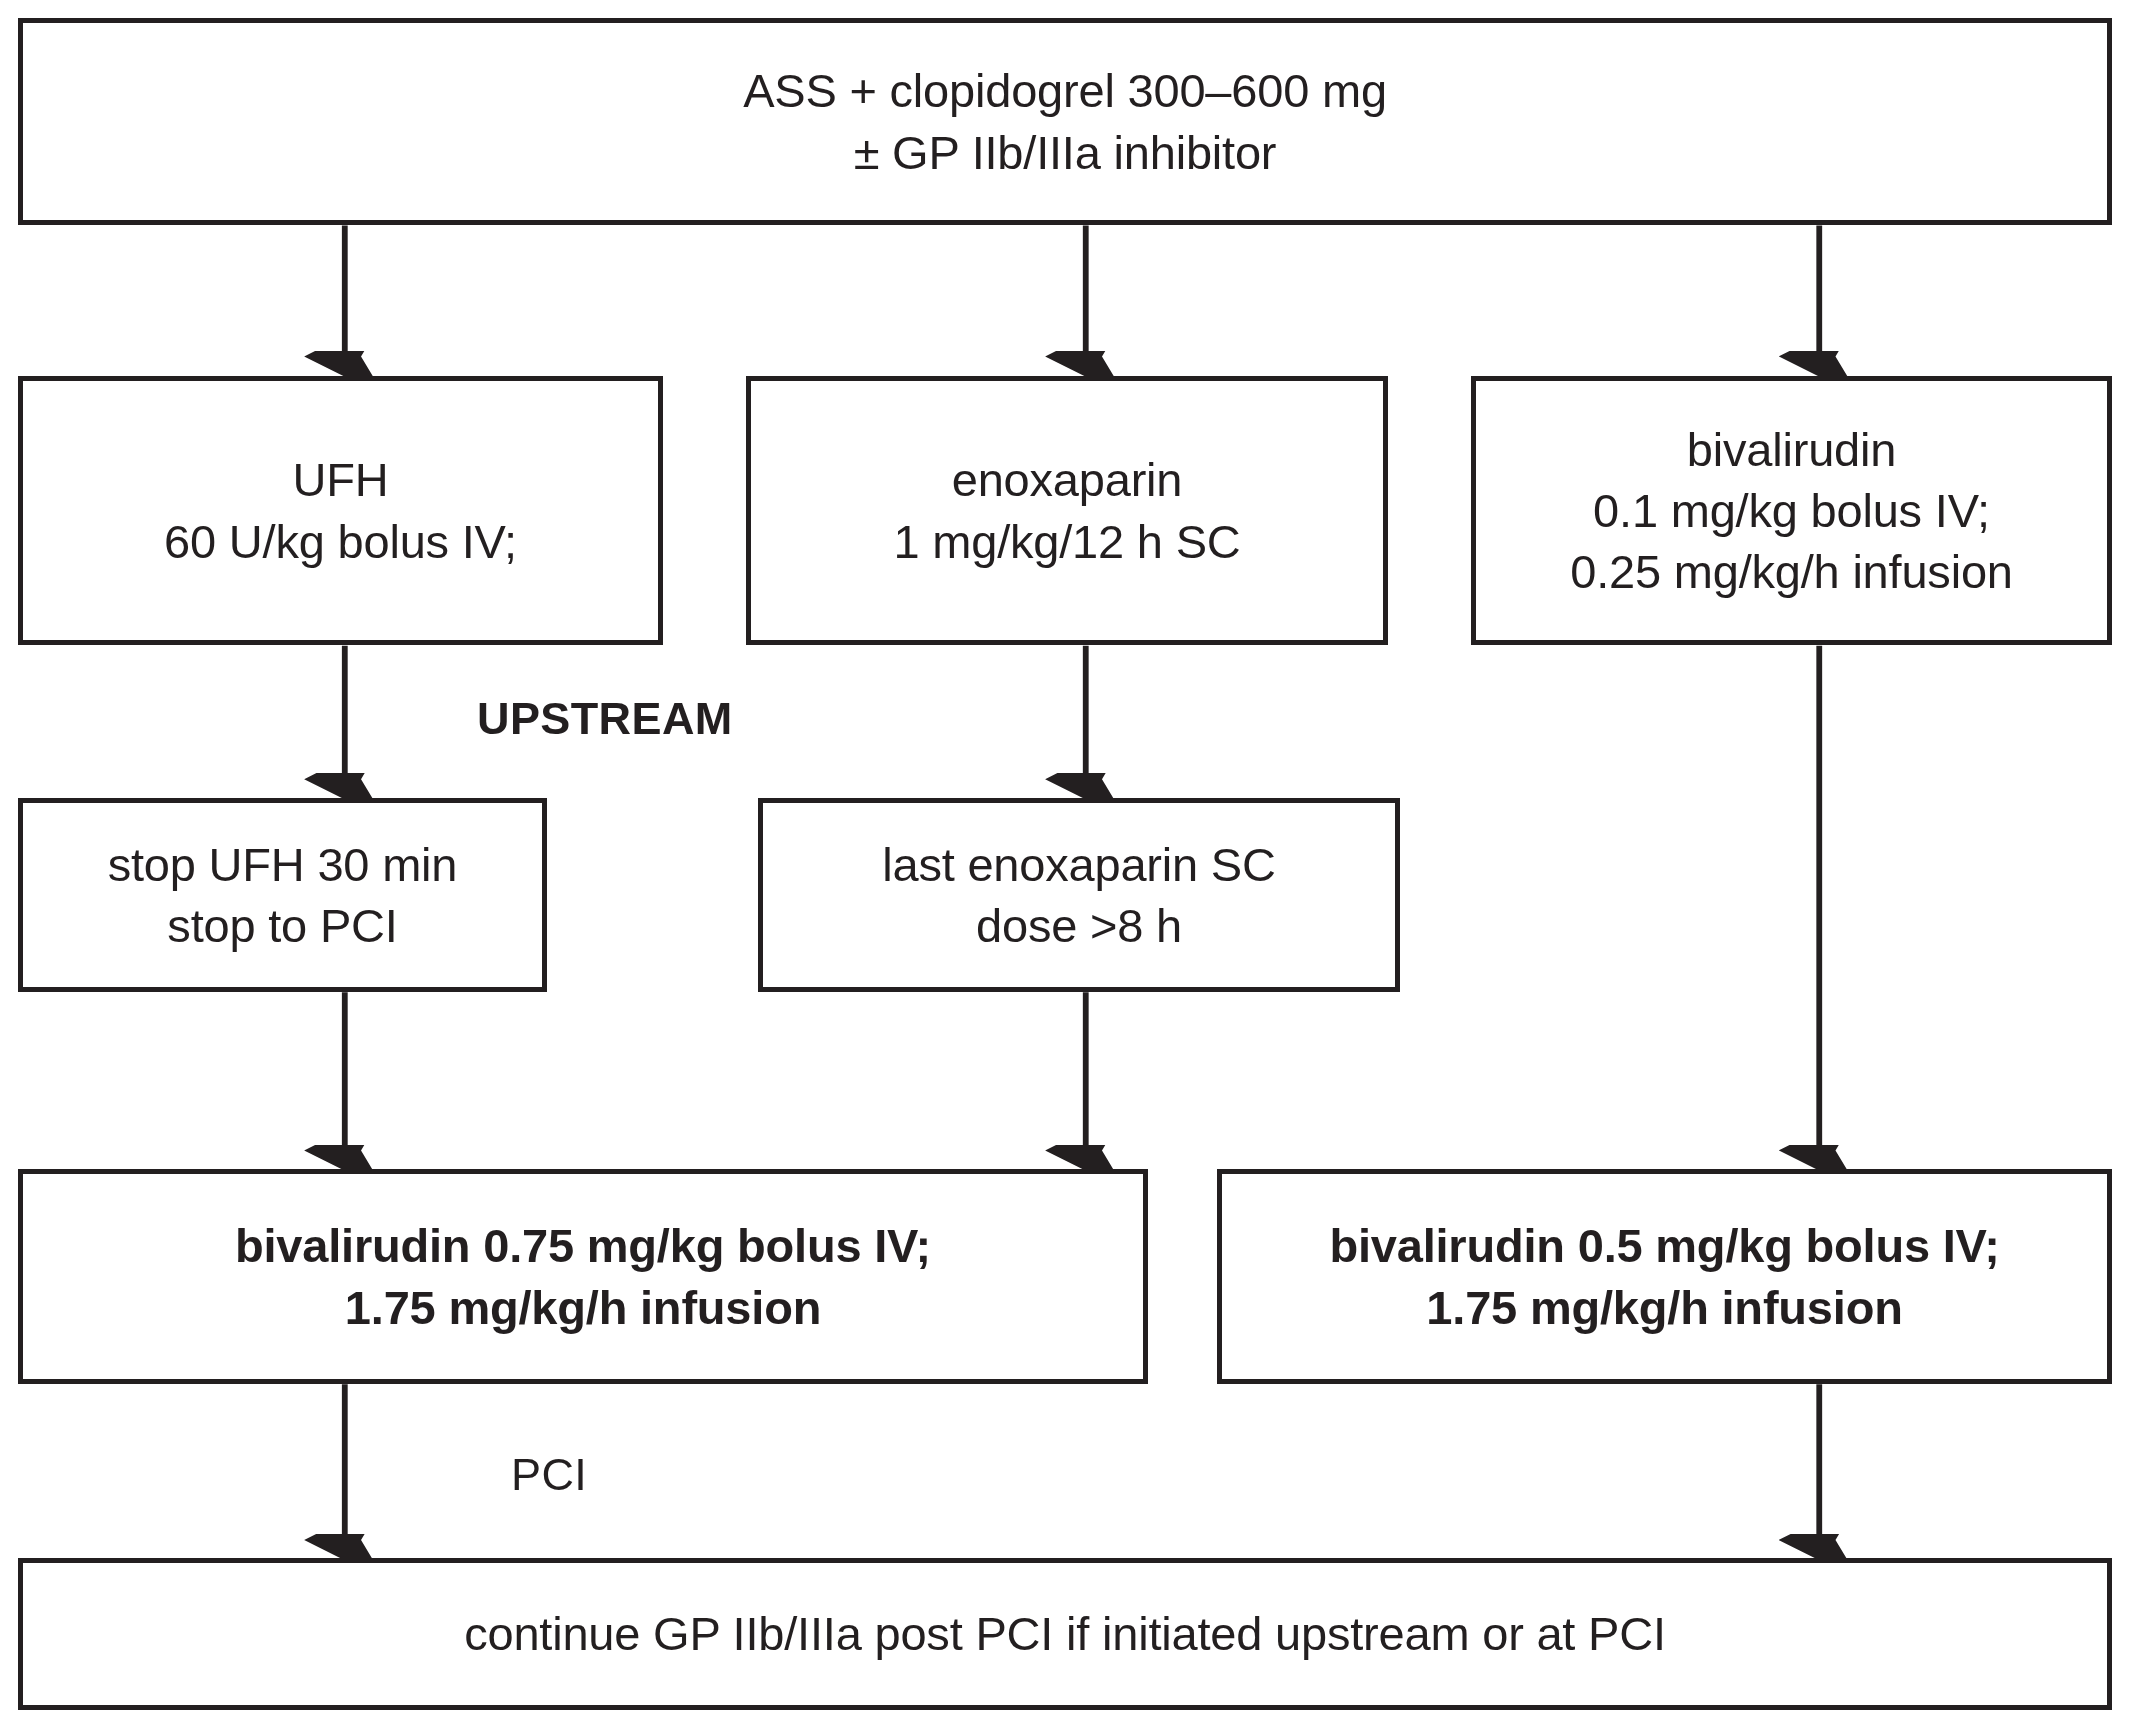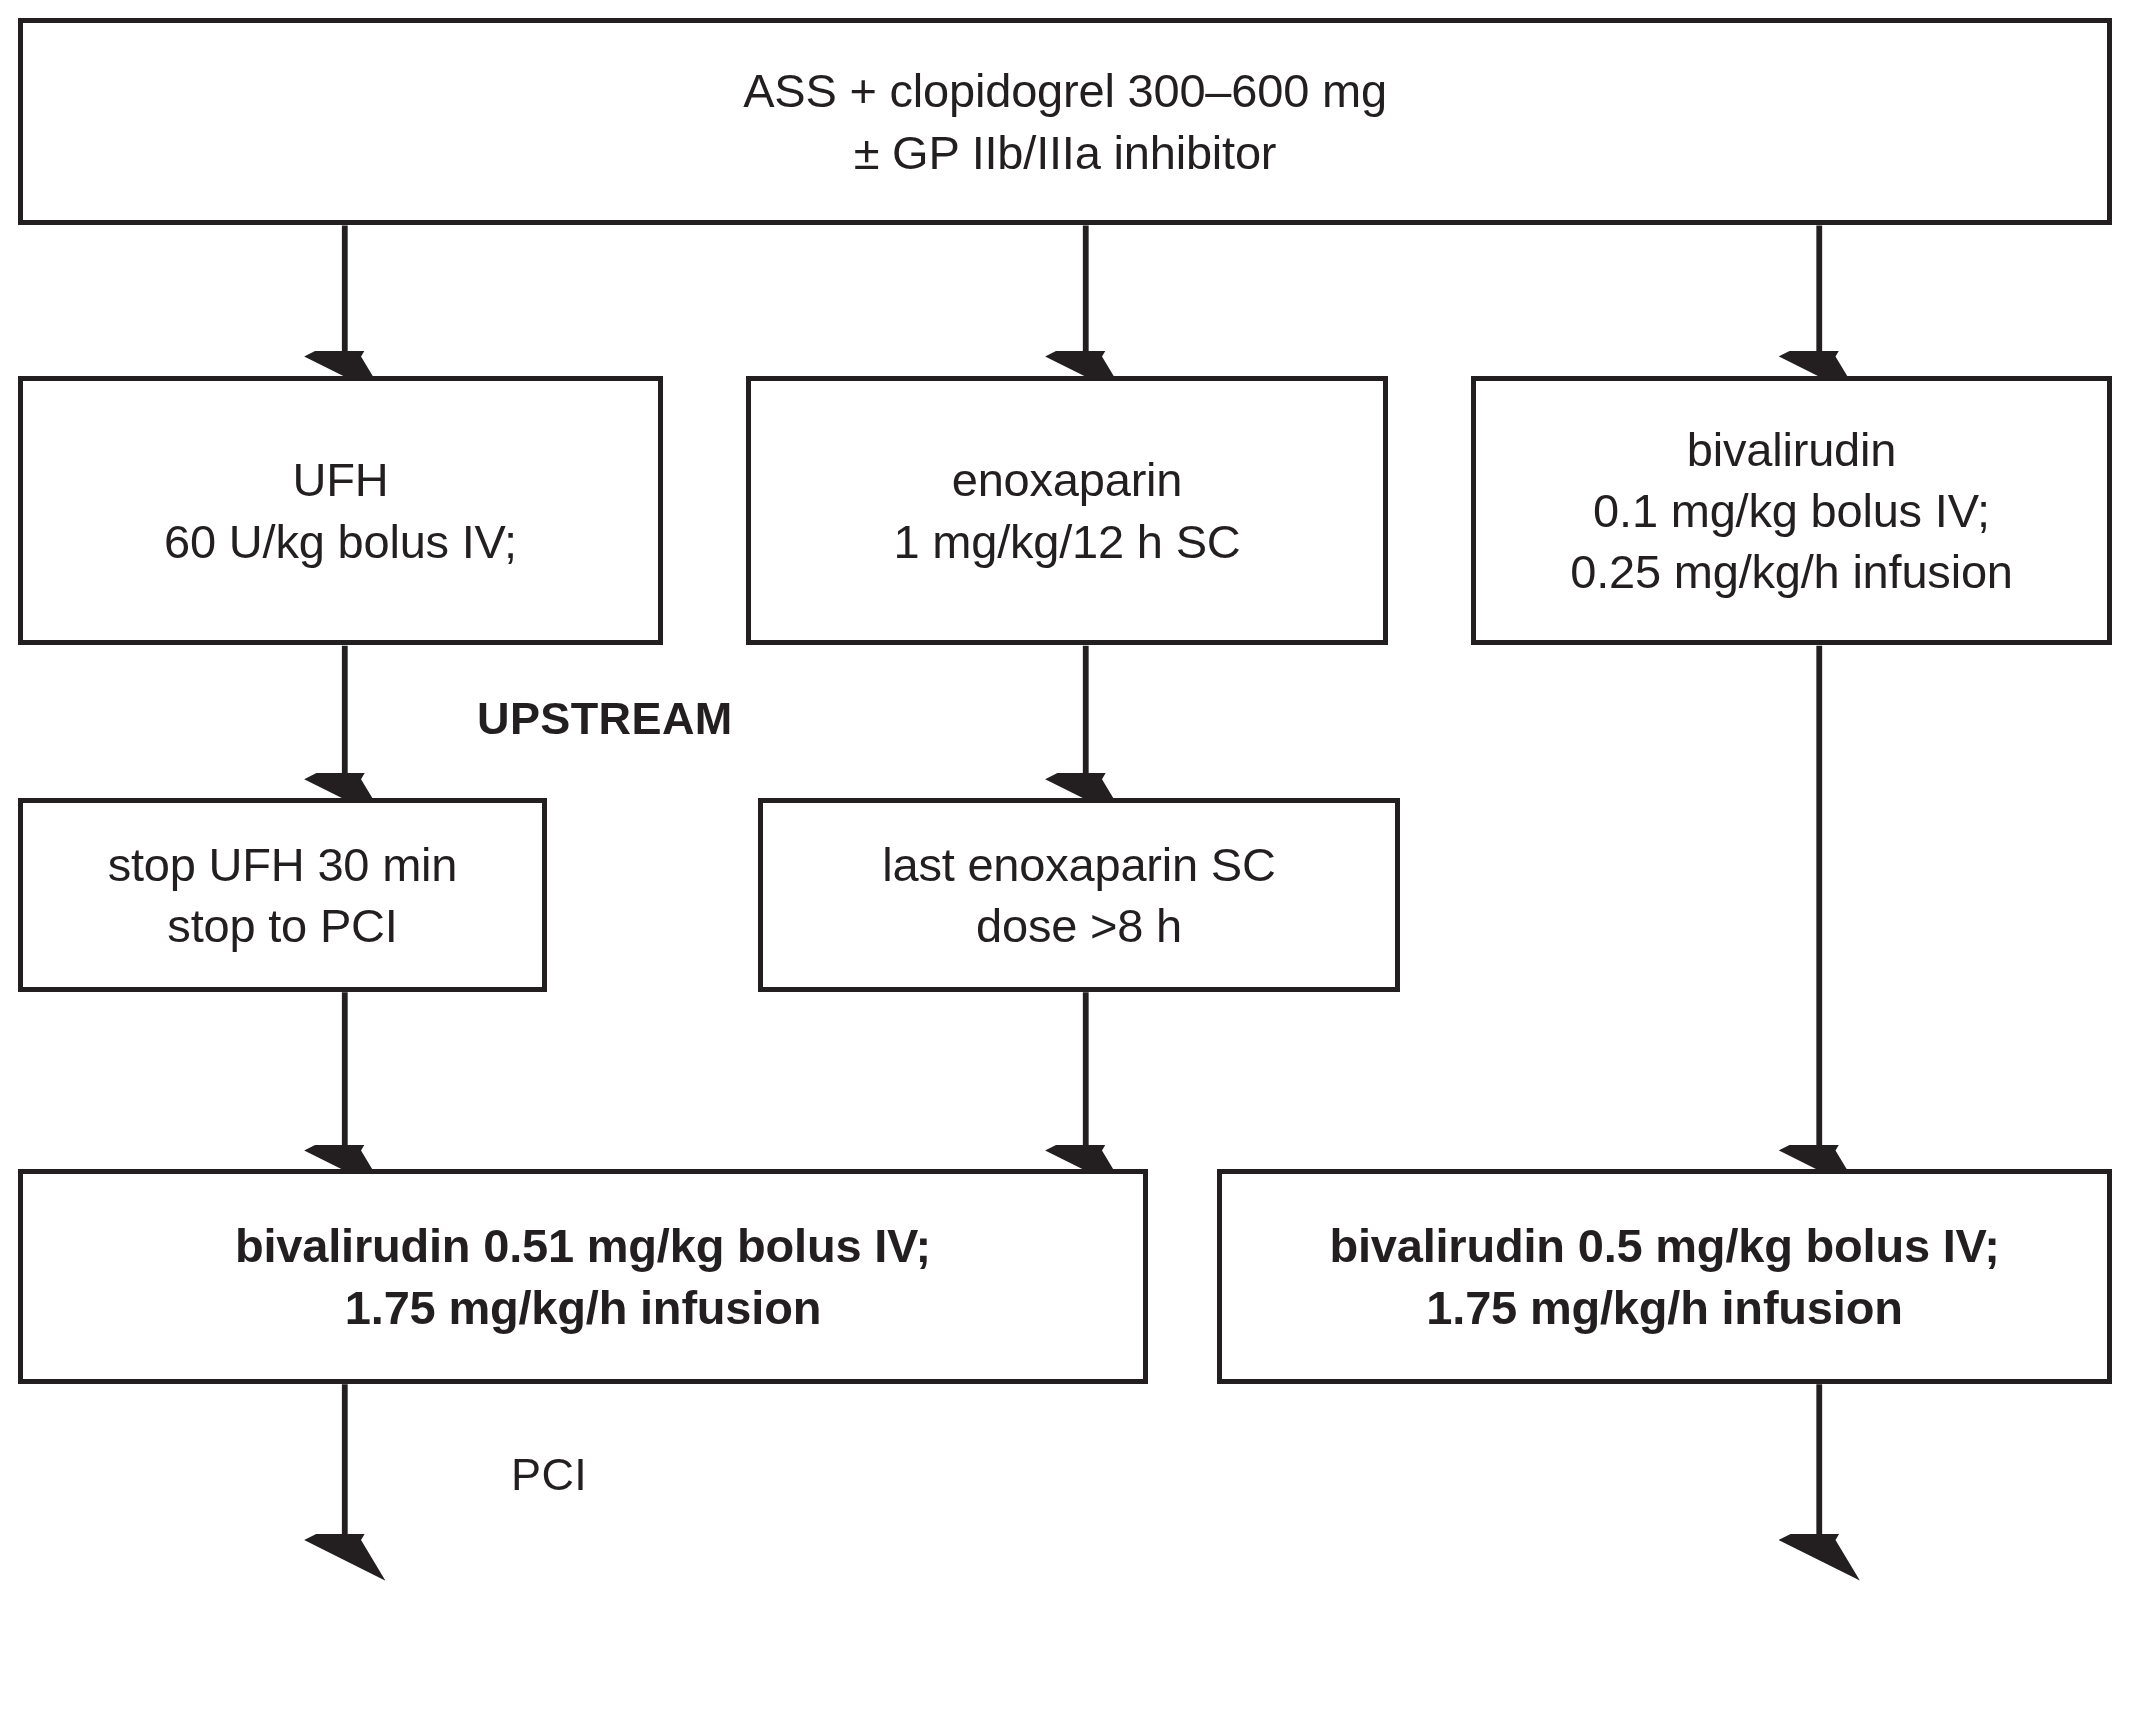--- a/index.html
+++ b/index.html
@@ -106,26 +106,29 @@
     <span class="line">stop UFH 30 min</span>
     <span class="line">stop to PCI</span>
   </div>
 
   <div class="node" style="left:746px; top:798px; width:642px; height:194px;margin-left:12px;">
     <span class="line">last enoxaparin SC</span>
     <span class="line">dose &gt;8 h</span>
   </div>
 
   <div class="node bold" style="left:18px; top:1169px; width:1130px; height:215px;">
-    <span class="line">bivalirudin 0.51 mg/kg bolus IV;</span>
+    <span class="line">bivalirudin 0.75 mg/kg bolus IV;</span>
     <span class="line">1.75 mg/kg/h infusion</span>
   </div>
 
   <div class="node bold" style="left:1217px; top:1169px; width:895px; height:215px;">
     <span class="line">bivalirudin 0.5 mg/kg bolus IV;</span>
     <span class="line">1.75 mg/kg/h infusion</span>
   </div>
 
   <div class="edge-label" style="left:511px; top:1452px;">PCI</div>
 
+  <div class="node" style="left:18px; top:1558px; width:2094px; height:152px;">
+    <span class="line">continue GP IIb/IIIa post PCI if initiated upstream or at PCI</span>
+  </div>
 
 </div>
 
 
 </body></html>

